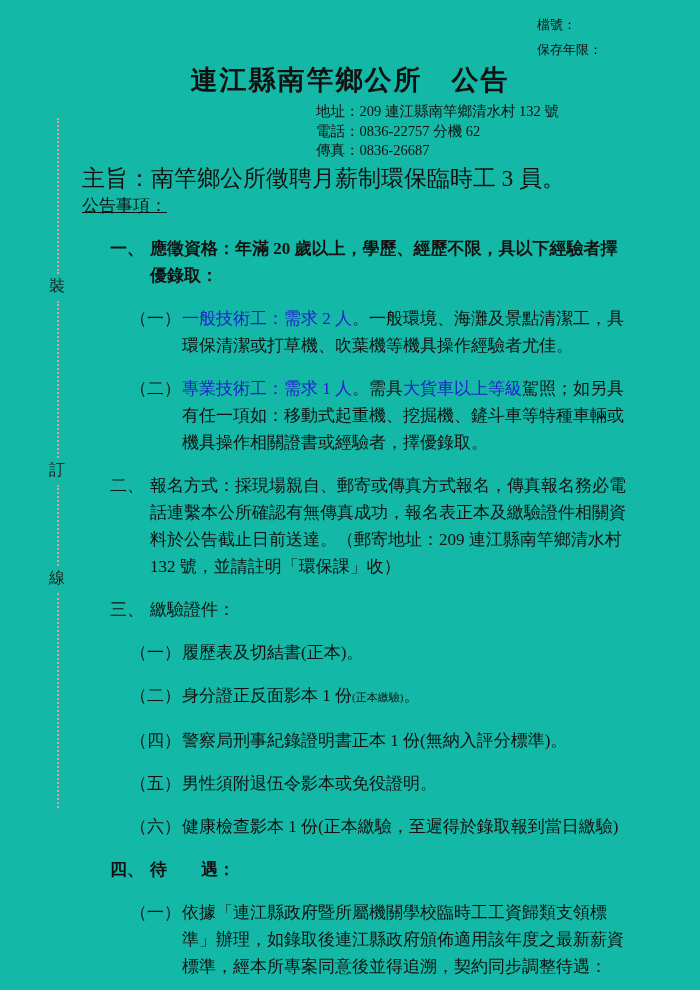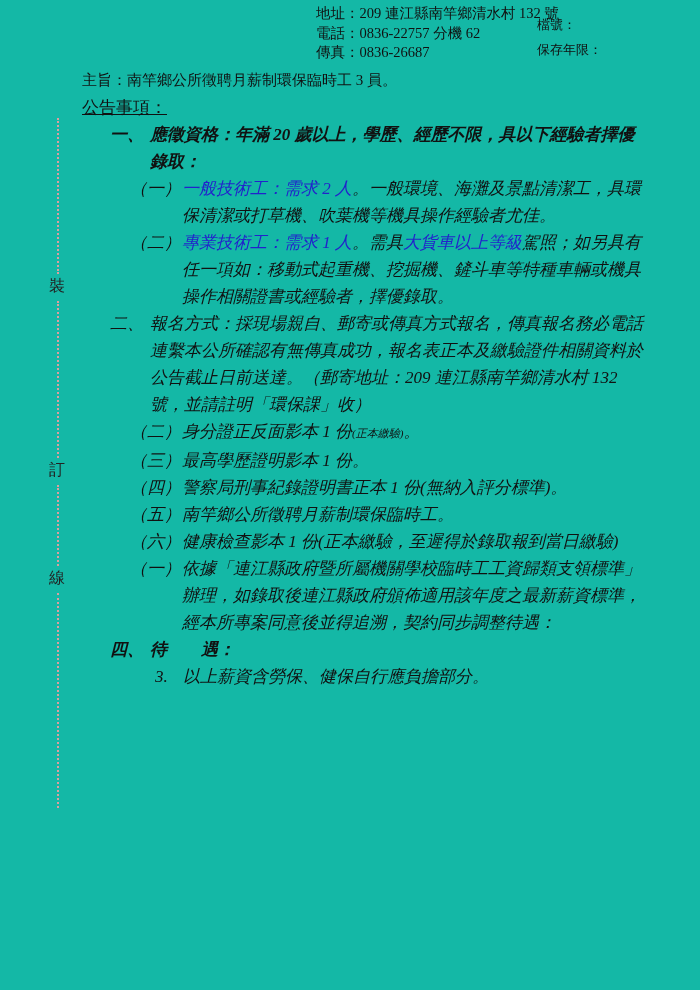--- a/index.html
+++ b/index.html
@@ -50,28 +50,28 @@
     margin:4px 14px 0 316px;
     font-size:14.5px;line-height:19.5px;
   }
   
   .docinfo{
     margin:6px 0 0 82px;
     font-size:14px;line-height:23px;
   }
   .date-value{color:var(--blue);font-weight:bold;font-size:14.5px;}
   
-  .subject{margin:4px 13px 0 82px;font-size:15px;line-height:27px;}
+  .subject{margin:4px 13px 0 82px;font-size:23px;line-height:27px;}
   .announce{margin:0 0 0 82px;font-size:17px;line-height:27px;text-decoration:underline;}
   
   .body-list{
     margin:0 52px 0 80px;
     font-size:17px;line-height:27px;
   }
-  .item{margin:0;font-style:italic;}
+  .item{margin:16px;}
   .item .mk{display:inline-block;text-indent:0;}
   .l1{margin-left:30px;padding-left:40px;text-indent:-40px;}
   .l1 .mk{width:40px;}
   .l2{margin-left:50px;padding-left:52px;text-indent:-52px;}
   .l2 .mk{width:52px;}
   .l3{margin-left:75px;padding-left:28px;text-indent:-28px;}
   .l3 .mk{width:28px;}
   .bold{font-weight:bold;}
   .c-blue{color:var(--blue);}
   .t-small{font-size:11px;}
@@ -87,39 +87,41 @@
   </div>
 
   <div class="vline vl1"></div>
   <span class="bchar bc1">裝</span>
   <div class="vline vl2"></div>
   <span class="bchar bc2">訂</span>
   <div class="vline vl3"></div>
   <span class="bchar bc3">線</span>
   <div class="vline vl4"></div>
 
+  <h1 class="title">連江縣南竿鄉公所　公告</h1>
 
   <div class="addr">
     <div>地址：209 連江縣南竿鄉清水村 132 號</div>
     <div>電話：0836-22757 分機 62</div>
     <div>傳真：0836-26687</div>
   </div>
 
 
   <div class="subject">主旨：南竿鄉公所徵聘月薪制環保臨時工 3 員。</div>
   <div class="announce">公告事項：</div>
 
   <div class="body-list" id="body-list">
       <p class="item l1 bold"><span class="mk">一、</span><span>應徵資格：年滿 20 歲以上，學歷、經歷不限，具以下經驗者擇優錄取：</span></p>
       <p class="item l2"><span class="mk">（一）</span><span class="c-blue">一般技術工：需求 2 人</span><span>。一般環境、海灘及景點清潔工，具環保清潔或打草機、吹葉機等機具操作經驗者尤佳。</span></p>
       <p class="item l2"><span class="mk">（二）</span><span class="c-blue">專業技術工：需求 1 人</span><span>。需具</span><span class="c-blue">大貨車以上等級</span><span>駕照；如另具有任一項如：移動式起重機、挖掘機、鏟斗車等特種車輛或機具操作相關證書或經驗者，擇優錄取。</span></p>
       <p class="item l1"><span class="mk">二、</span><span>報名方式：採現場親自、郵寄或傳真方式報名，傳真報名務必電話連繫本公所確認有無傳真成功，報名表正本及繳驗證件相關資料於公告截止日前送達。（郵寄地址：209 連江縣南竿鄉清水村 132 號，並請註明「環保課」收）</span></p>
+      <p class="item l1"><span class="mk">三、</span><span>繳驗證件：</span></p>
+      <p class="item l2"><span class="mk">（一）</span><span>履歷表及切結書(正本)。</span></p>
       <p class="item l2"><span class="mk">（二）</span><span>身分證正反面影本 1 份</span><span class="t-small">(正本繳驗)</span><span>。</span></p>
-      <p class="item l2"><span class="mk">（三）</span><span>最高學歷證明影本 1 份。</span></p>
       <p class="item l2"><span class="mk">（四）</span><span>警察局刑事紀錄證明書正本 1 份(無納入評分標準)。</span></p>
-      <p class="item l2"><span class="mk">（五）</span><span>南竿鄉公所徵聘月薪制環保臨時工。</span></p>
+      <p class="item l2"><span class="mk">（五）</span><span>男性須附退伍令影本或免役證明。</span></p>
       <p class="item l2"><span class="mk">（六）</span><span>健康檢查影本 1 份(正本繳驗，至遲得於錄取報到當日繳驗)</span></p>
+      <p class="item l1 bold"><span class="mk">四、</span><span>待　　遇：</span></p>
       <p class="item l2"><span class="mk">（一）</span><span>依據「連江縣政府暨所屬機關學校臨時工工資歸類支領標準」辦理，如錄取後連江縣政府頒佈適用該年度之最新薪資標準，經本所專案同意後並得追溯，契約同步調整待遇：</span></p>
-      <p class="item l1 bold"><span class="mk">四、</span><span>待　　遇：</span></p>
       <p class="item l3"><span class="mk">3.</span><span>以上薪資含勞保、健保自行應負擔部分。</span></p>
     </div>
 
 </div>
 
 </body></html>

